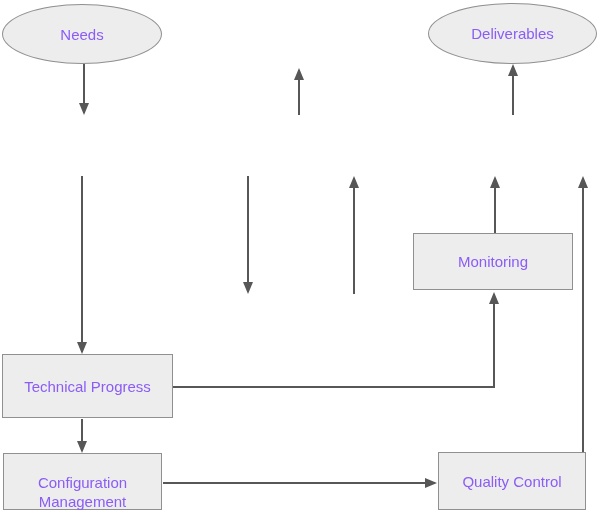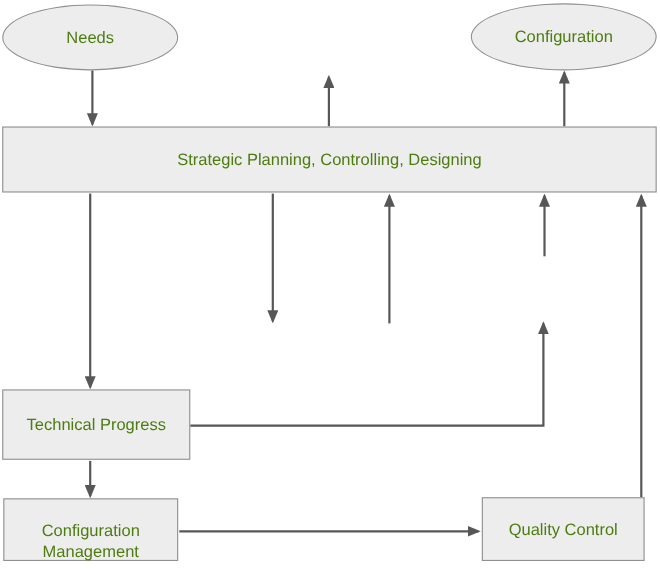--- a/index.html
+++ b/index.html
@@ -26,21 +26,21 @@
   .node {
     position: absolute;
     background: #ededed;
     border: 1px solid #909090;
     display: flex;
     align-items: center;
     justify-content: center;
     text-align: center;
     font-size: 15px;
     line-height: 19px;
-    color: #4d7c0f;
+    color: #8b5cf6;
     box-sizing: border-box;
   }
   .ellipse {
     border-radius: 50%;
   }
   .node .label {
     padding: 0 10px;
   }
 </style>
 </head>
@@ -68,28 +68,28 @@
       <path d="M163,483 L435,483" marker-end="url(#arrow)"></path>
     </g>
   </svg>
 
   <div class="node ellipse" style="left:2px; top:4px; width:160px; height:60px;">
     <span class="label">Needs</span>
   </div>
 
 
   <div class="node ellipse" style="left:428px; top:3px; width:169px; height:61px;">
-    <span class="label">Configuration</span>
-  </div>
-
-  <div class="node" style="left:2px; top:115px; width:595px; height:60px;">
-    <span class="label">Strategic Planning, Controlling, Designing</span>
+    <span class="label">Deliverables</span>
   </div>
 
 
+
+  <div class="node" style="left:413px; top:233px; width:160px; height:57px;">
+    <span class="label">Monitoring</span>
+  </div>
 
   <div class="node" style="left:2px; top:354px; width:171px; height:64px;">
     <span class="label">Technical Progress</span>
   </div>
 
   <div class="node" style="left:3px; top:453px; width:159px; height:57px;">
     <span class="label" style="padding:0 25px;margin-top:20px;">Configuration Management</span>
   </div>
 
   <div class="node" style="left:438px; top:452px; width:148px; height:58px;">

